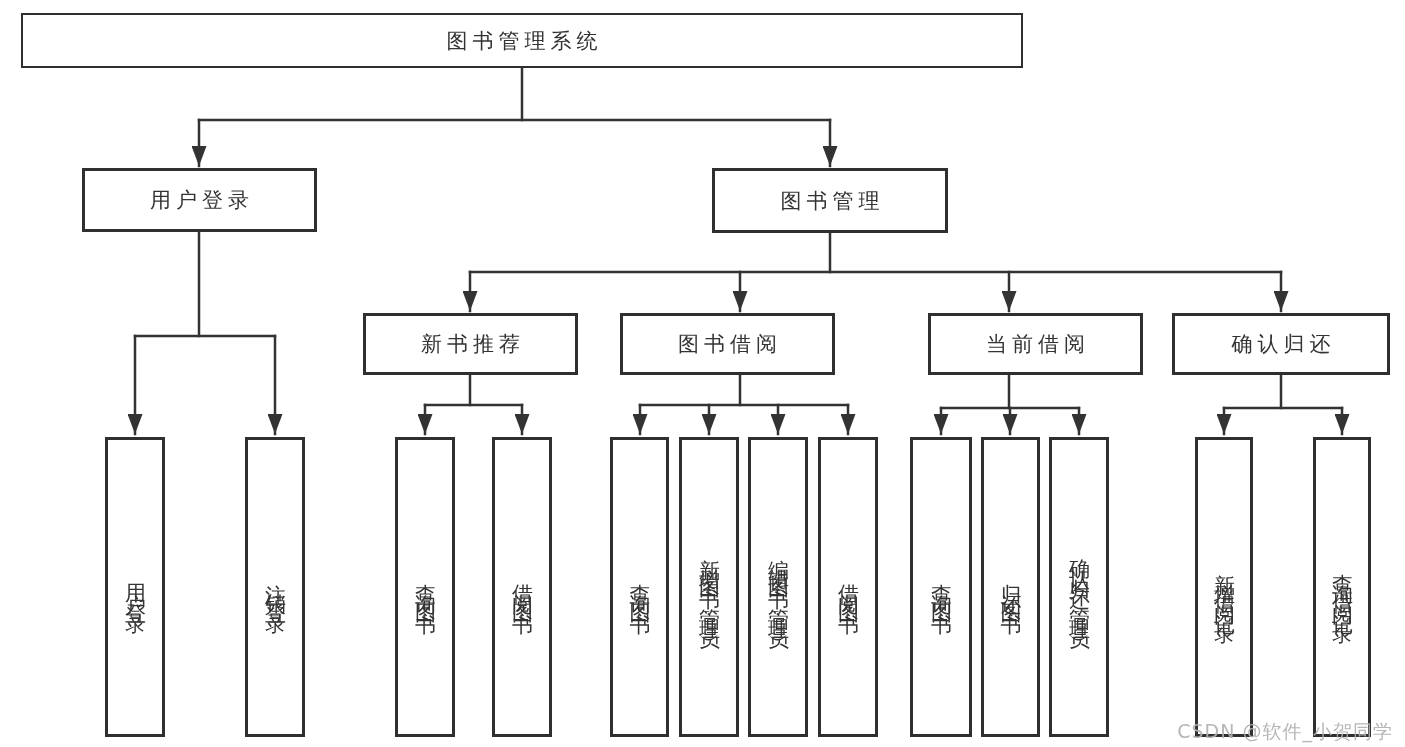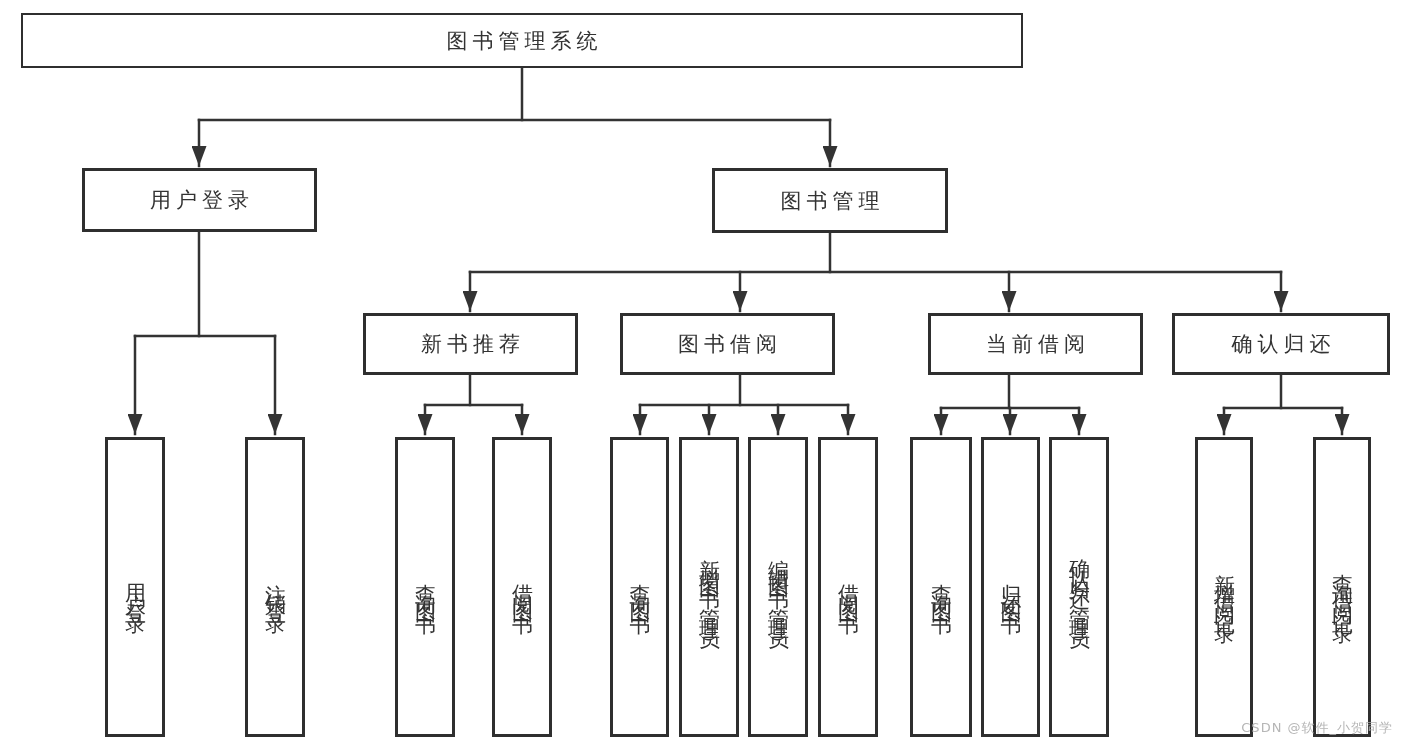--- a/index.html
+++ b/index.html
@@ -54,21 +54,21 @@
     font-size: 21px;
     letter-spacing: 10px;
     line-height: 1;
     color: #333333;
     white-space: nowrap;
   }
   .watermark {
     position: absolute;
     top: 719px;
     right: 12px;
-    font-size: 13px;
+    font-size: 19px;
     letter-spacing: 1px;
     color: #b0b0b0;
     opacity: 0.92;
     z-index: 2;
     white-space: nowrap;
   }
 </style>
 </head>
 <body>
 

